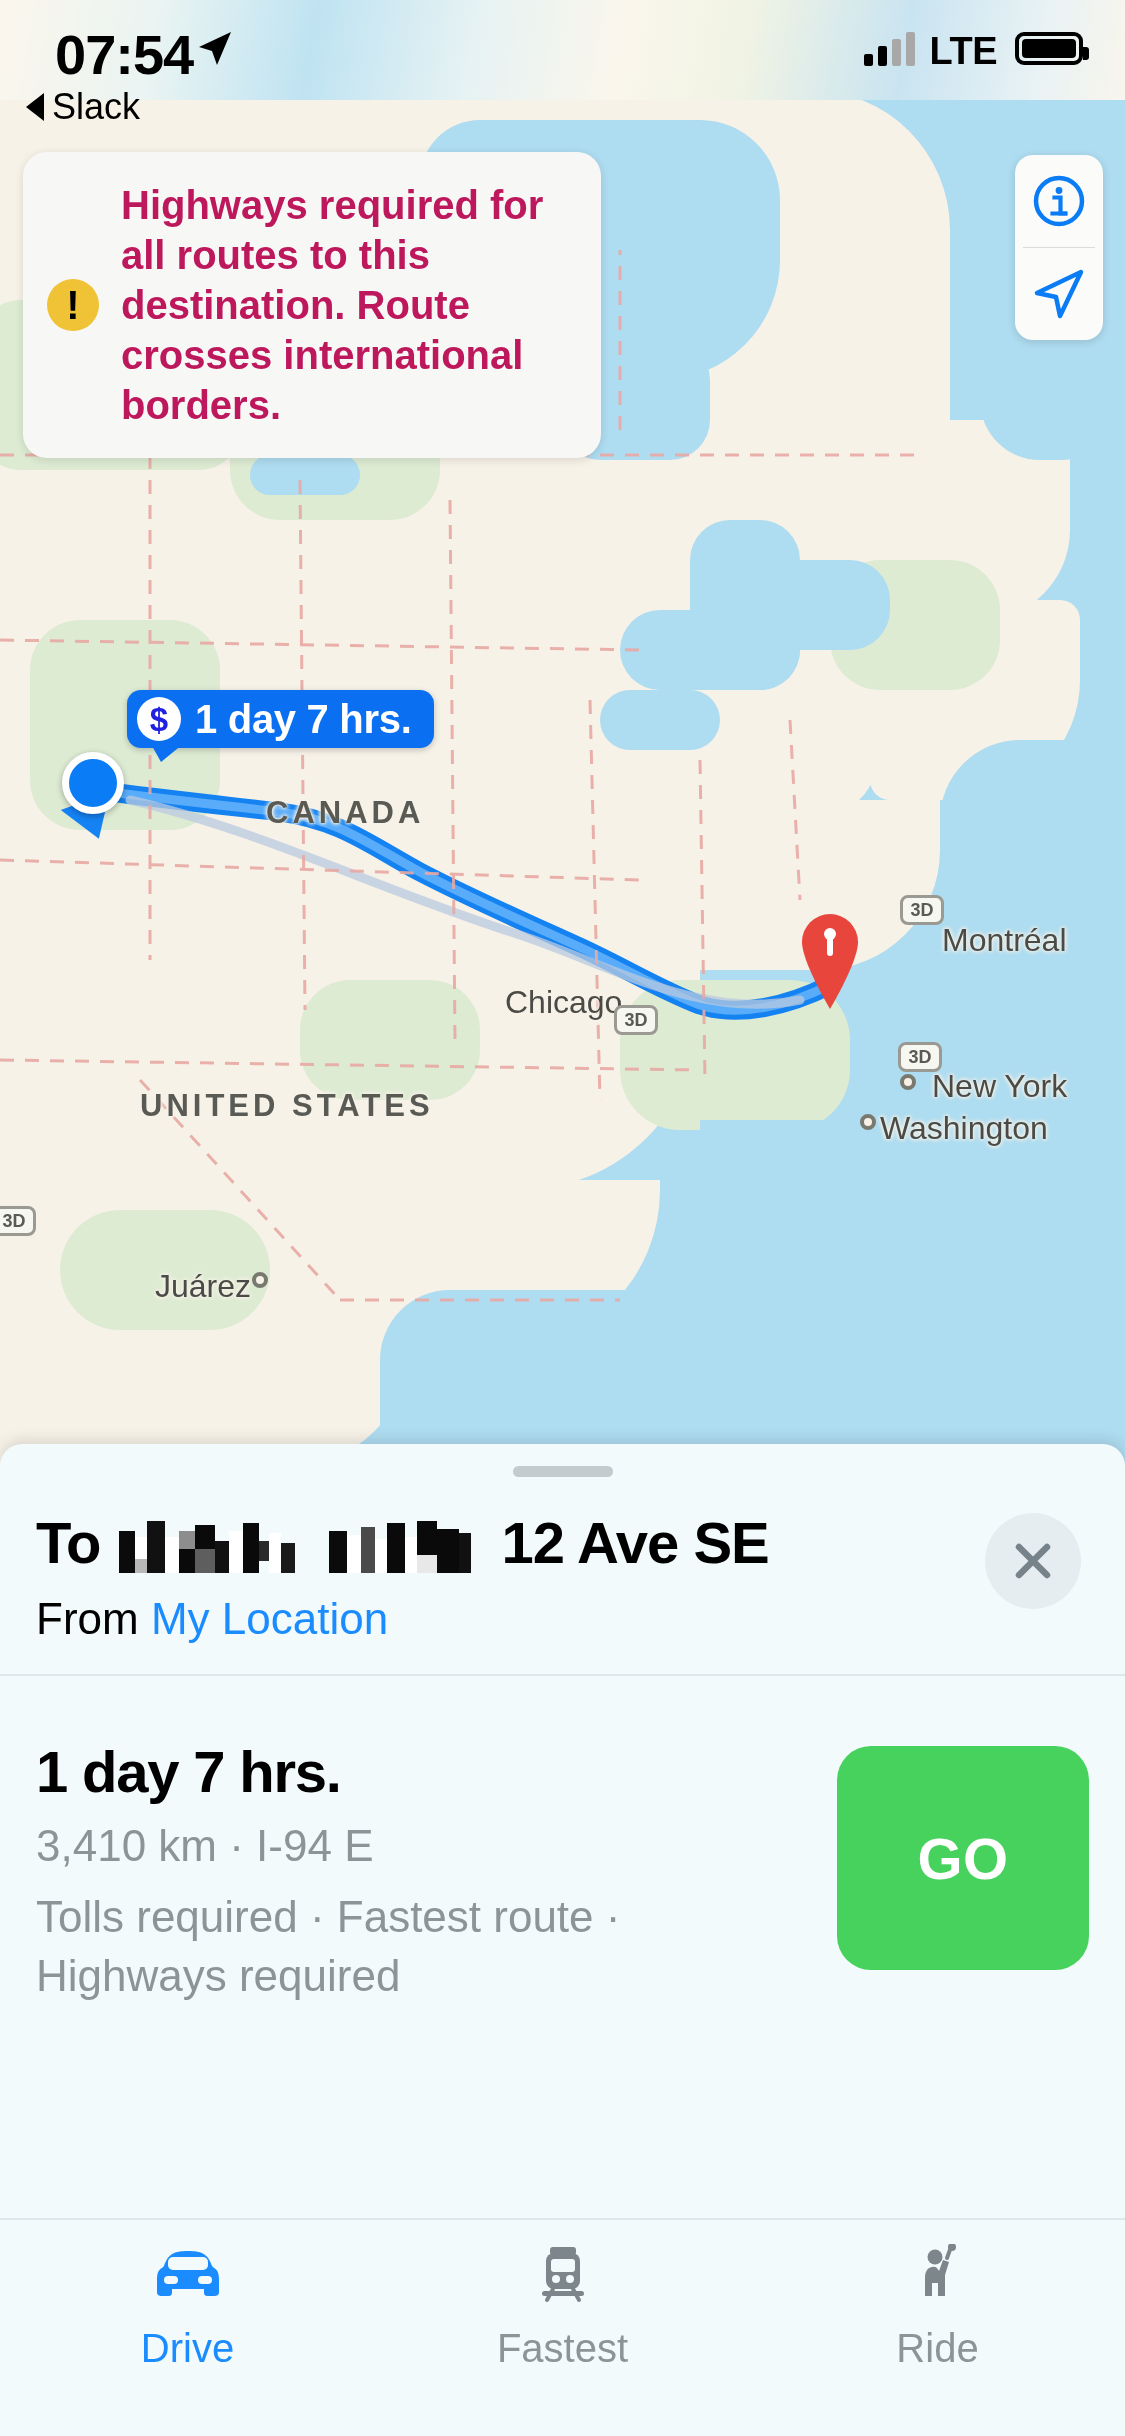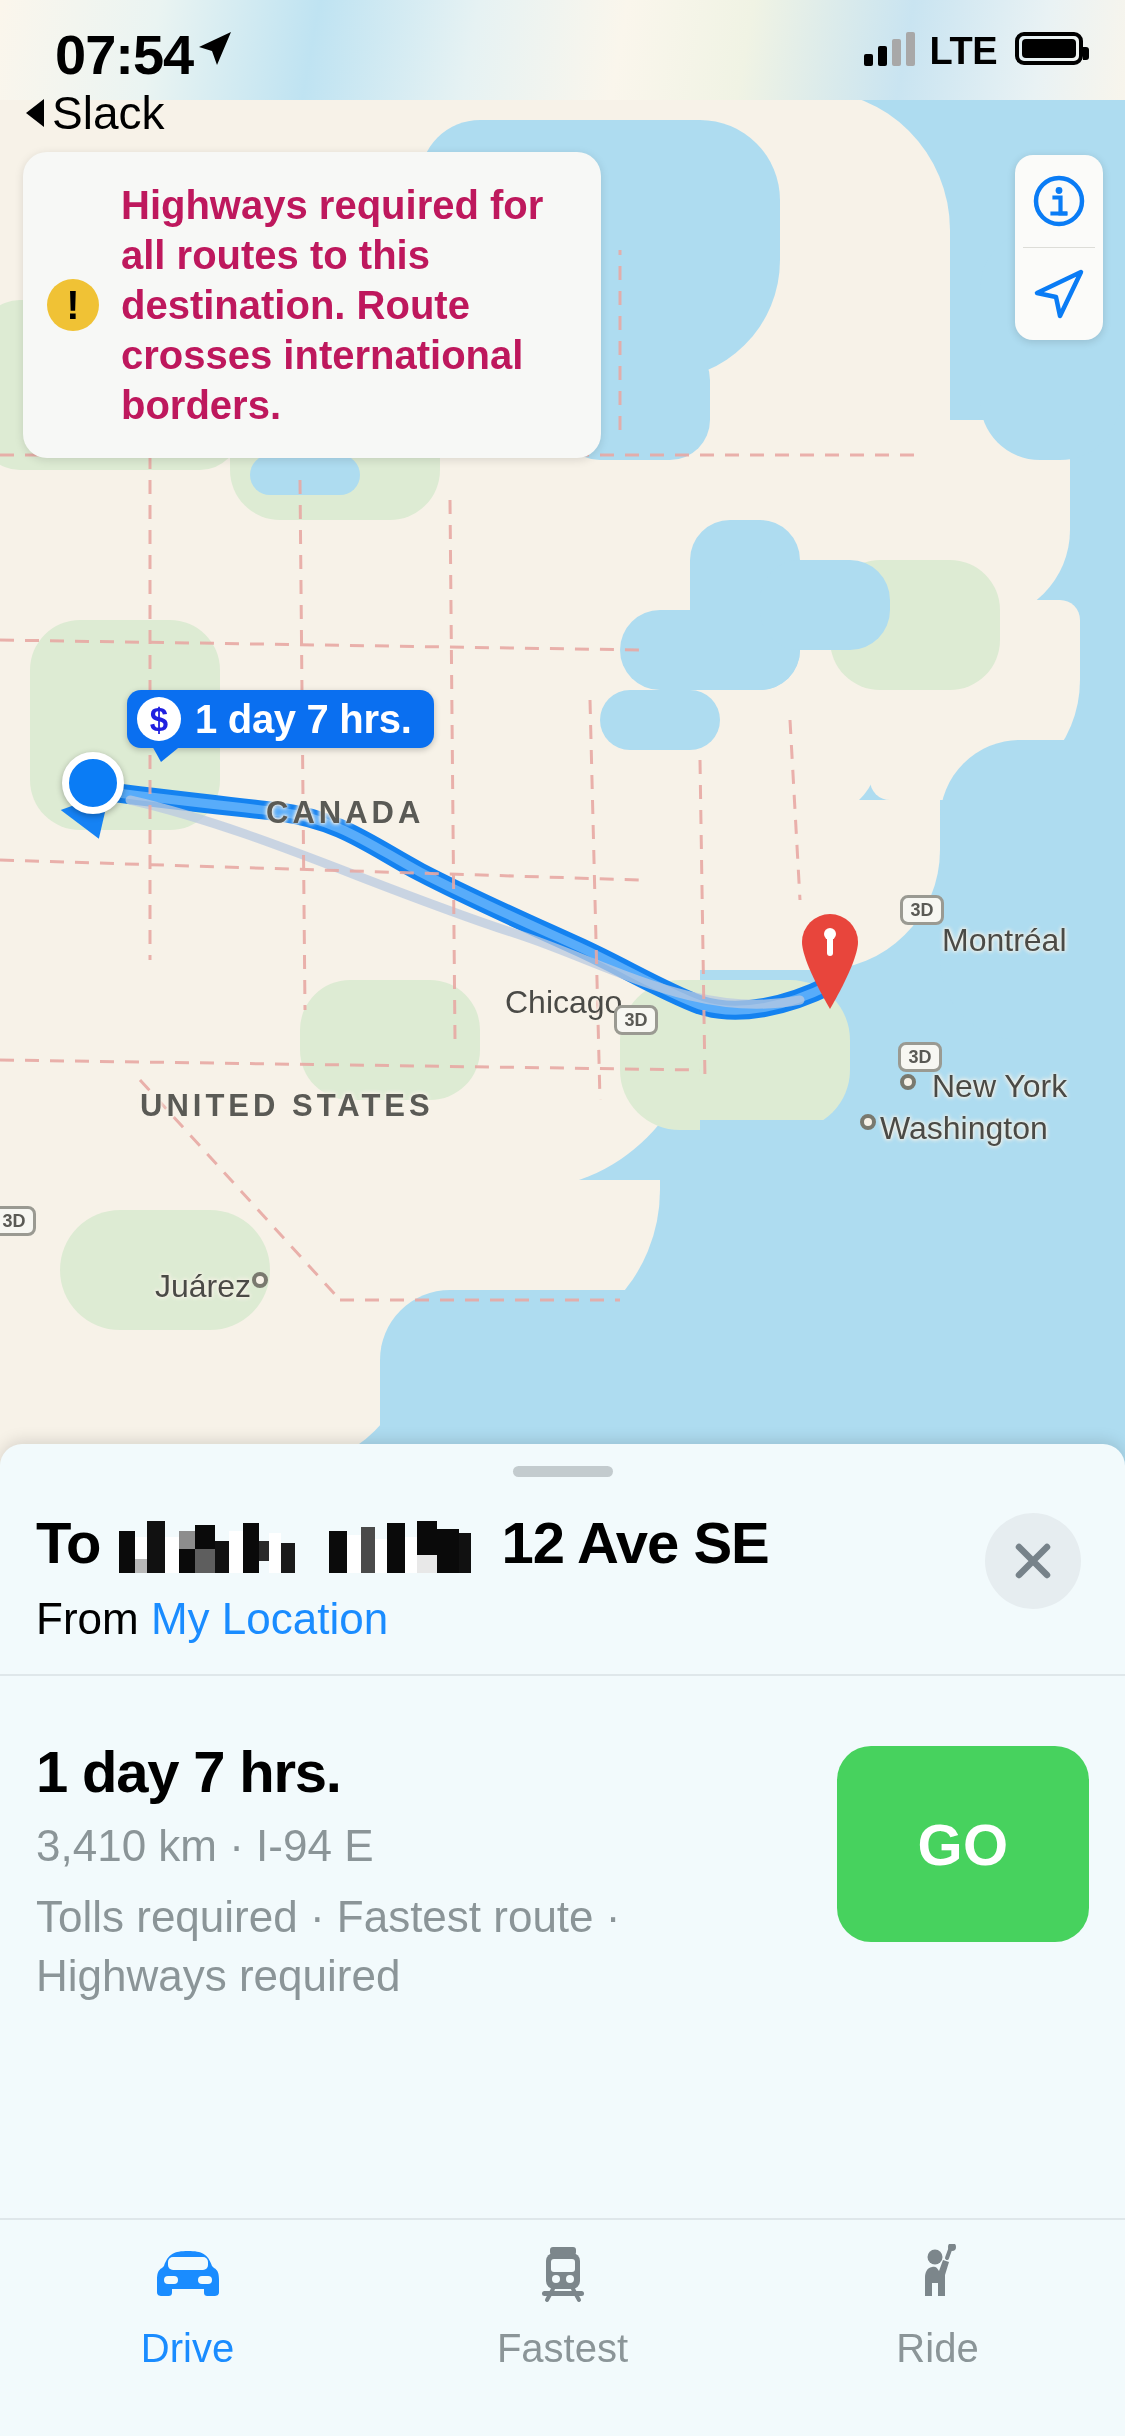--- a/index.html
+++ b/index.html
@@ -35,21 +35,21 @@
   }
   #clock {
     position:absolute; left:55px; top:22px;
     font-size:56px; font-weight:600; color:#000; letter-spacing:-1px;
   }
   #locarrow {
     position:absolute; left:193px; top:28px; width:40px; height:40px;
   }
   #backlink {
     position:absolute; left:26px; top:86px;
-    font-size:46px; font-weight:400; color:#000;
+    font-size:36px; font-weight:400; color:#000;
     display:flex; align-items:center; gap:8px;
   }
   #backlink .tri {
     width:0; height:0;
     border-top:14px solid transparent;
     border-bottom:14px solid transparent;
     border-right:18px solid #000;
   }
   #signal { position:absolute; right:210px; top:32px; display:flex; align-items:flex-end; gap:5px; height:34px;}
   #signal i { display:block; width:9px; background:#000; border-radius:2px; }
@@ -182,21 +182,21 @@
   #divider1 { height:2px; background:#DFE7EA; margin:0; }
 
   #routeblock {
     flex:1 0 auto; padding:62px 36px 0 36px;
     display:flex; align-items:flex-start; justify-content:space-between;
   }
   #routeinfo { max-width:720px; }
   #routeinfo .dur { font-size:58px; font-weight:700; color:#000; letter-spacing:-1.2px; }
   #routeinfo .sub { margin-top:12px; font-size:44px; color:#8B9598; line-height:1.34; font-weight:400; }
   #gobtn {
-    width:252px; height:196px; border-radius:34px; background:#47D25E;
+    width:252px; height:224px; border-radius:34px; background:#47D25E;
     display:flex; align-items:center; justify-content:center;
     color:#fff; font-size:58px; font-weight:700; letter-spacing:0.5px;
     margin-top:8px; flex:0 0 auto;
   }
 
   #divider2 { height:2px; background:#DFE7EA; }
   #tabbar { height:216px; display:flex; align-items:flex-start; padding-top:24px; }
   .tab { flex:1; display:flex; flex-direction:column; align-items:center; gap:22px; }
   .tab .tlabel { font-size:40px; color:#8B9598; font-weight:400; }
   .tab.active .tlabel { color:#1A8CFF; }

